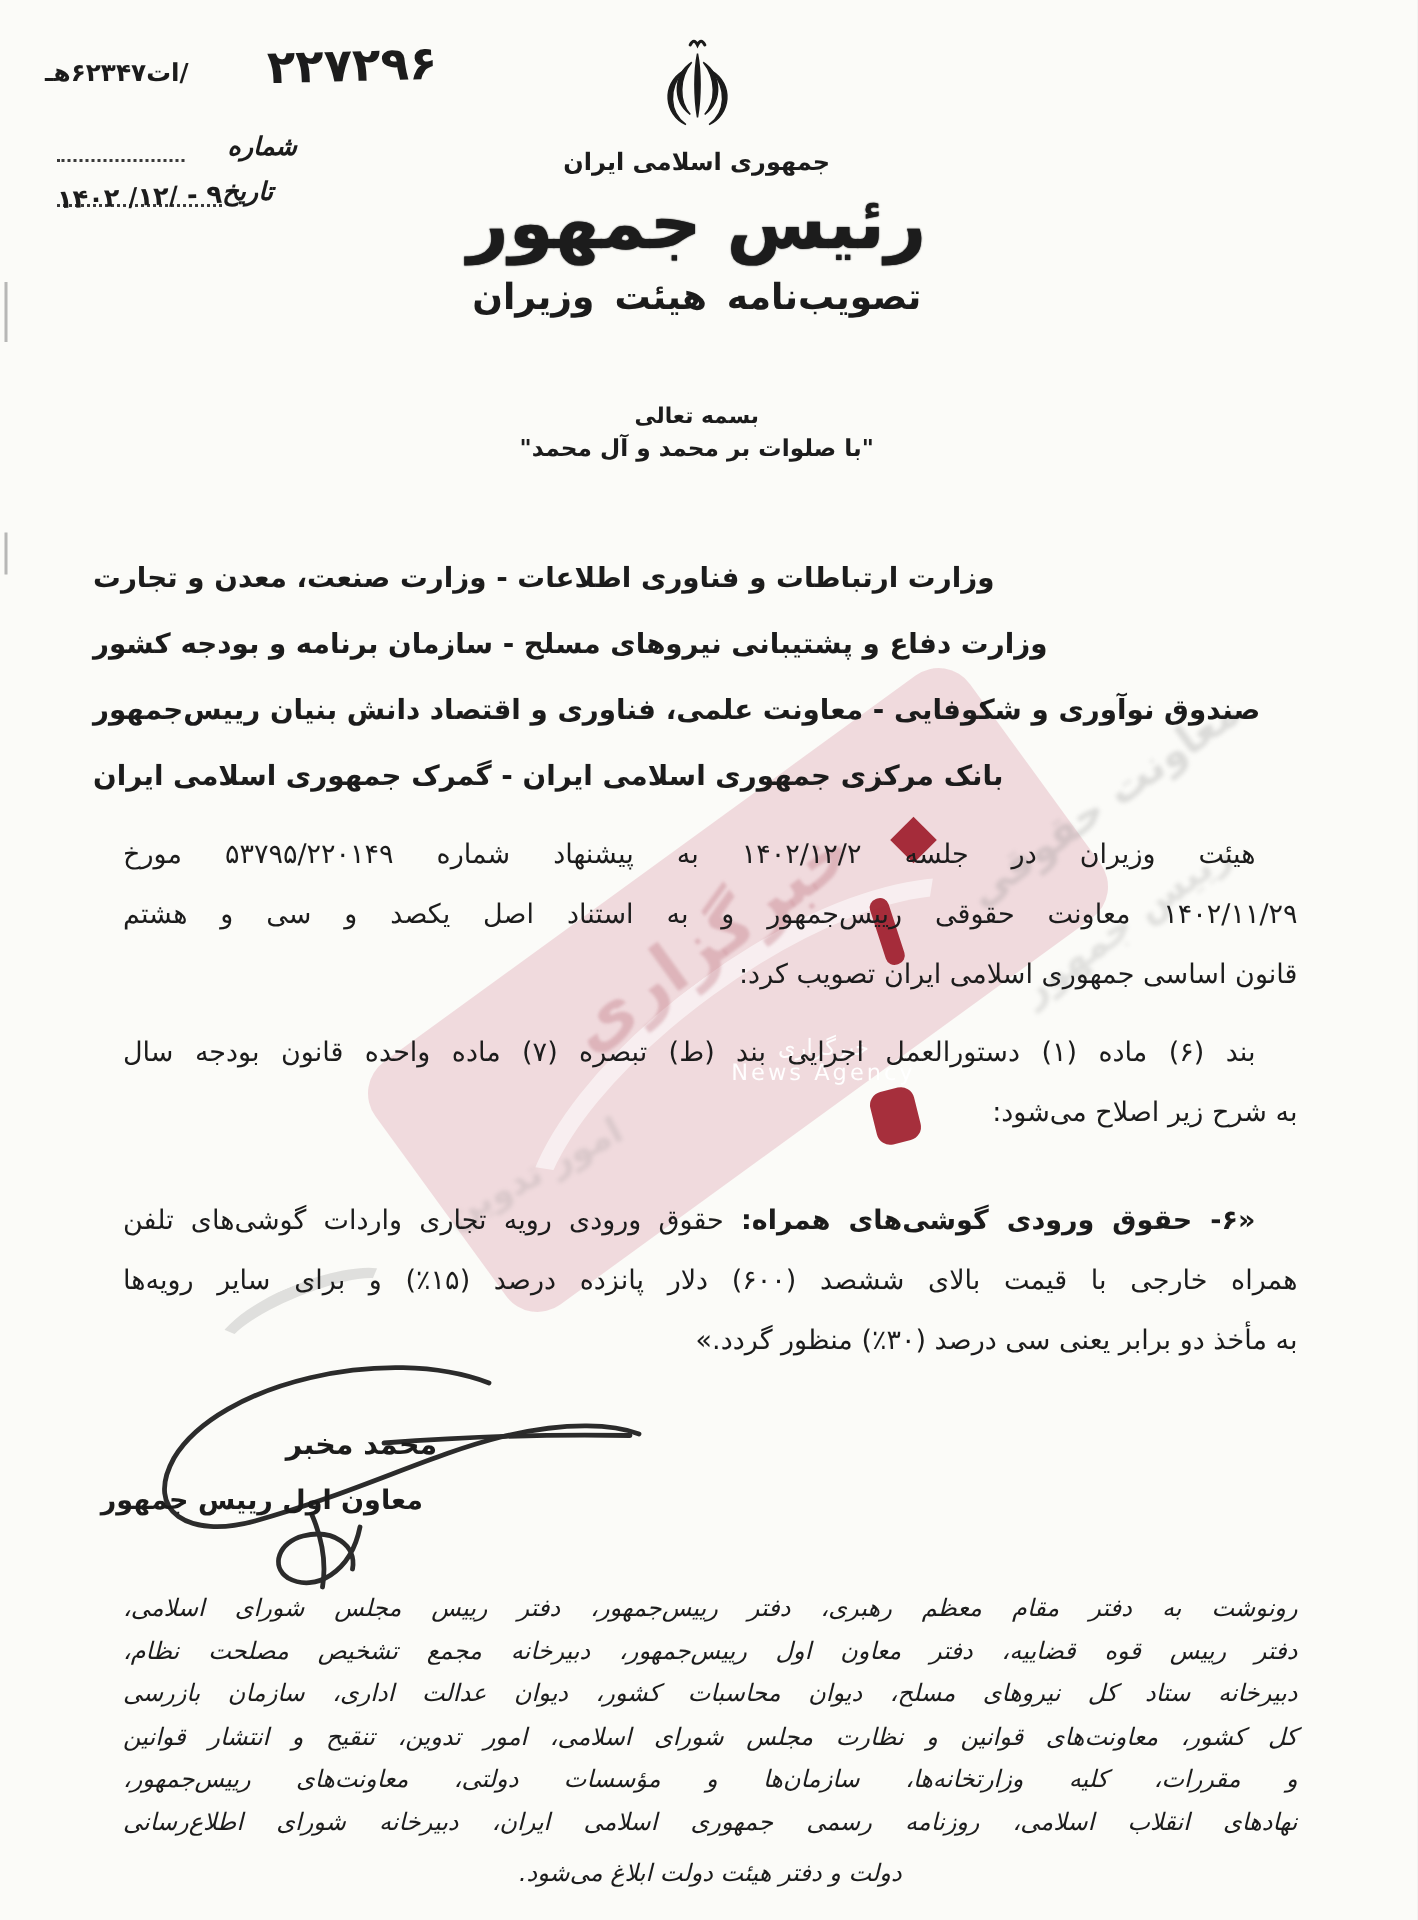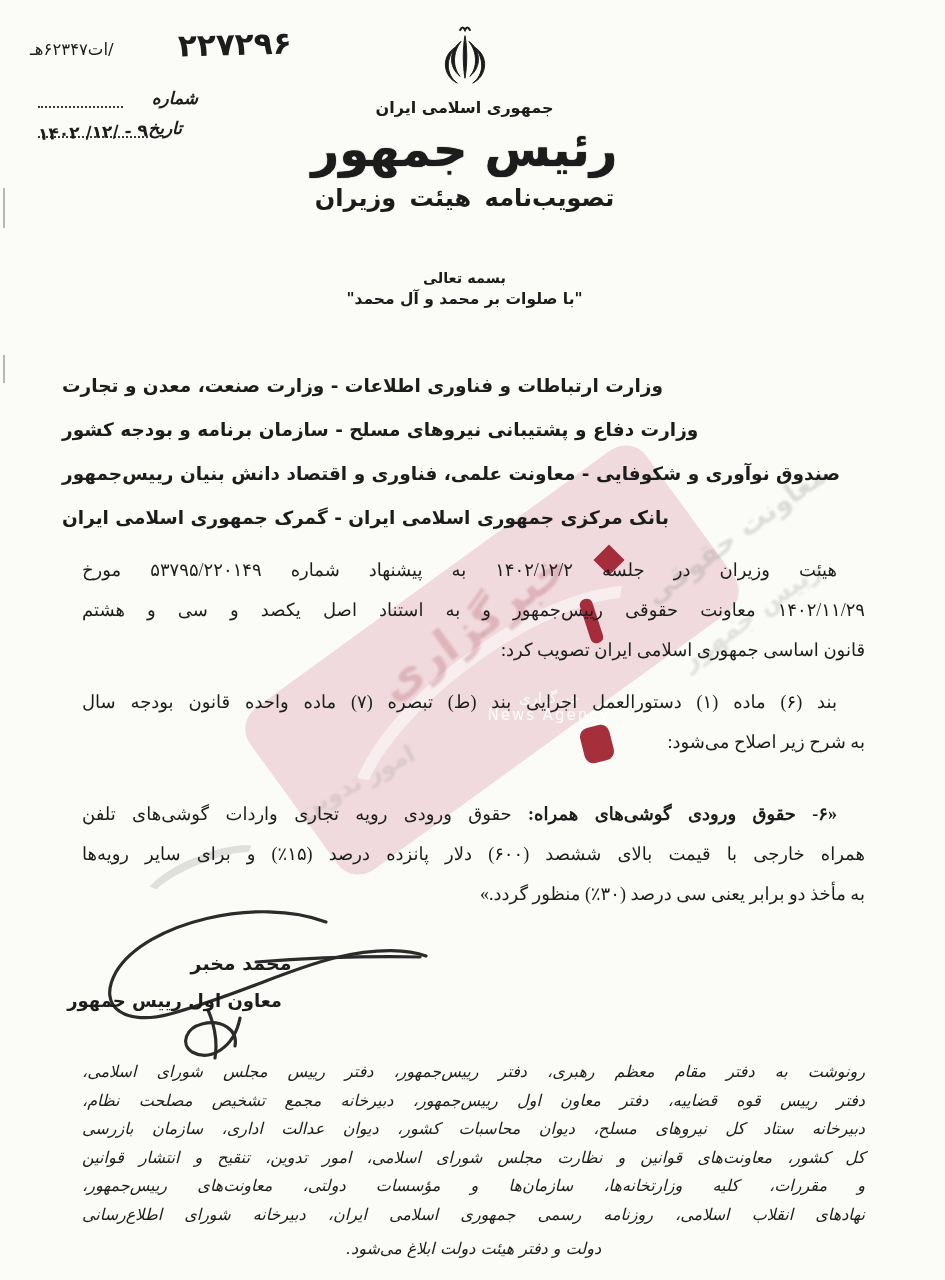--- a/index.html
+++ b/index.html
@@ -50,21 +50,21 @@
     border-radius:50%; transform:rotate(-22deg);
   }
   .scan-dash { position:absolute; width:2px; background:#8a8a8a; opacity:0.6; }
 
   
   .ref-top {
     position:absolute; left:30px; top:26px; width:262px;
     display:flex; flex-direction:row; justify-content:space-between;
     align-items:baseline; direction:ltr;
   }
-  .ref-code { font-size:16.5px; font-weight:normal; direction:rtl; }
+  .ref-code { font-size:16.5px; font-weight:bold; direction:rtl; }
   .ref-num  { font-size:31px; font-weight:bold; letter-spacing:3px; transform:rotate(-1.5deg); }
   .ref-row { position:absolute; display:flex; align-items:flex-end; direction:rtl; }
   .ref-row .lbl { font-size:17px; font-weight:bold; font-style:italic; padding-right:4px; }
   .ref-row .dots { flex:1; border-bottom:2px dotted #3a3a3a; height:16px; margin-left:2px;
                    display:flex; justify-content:center; }
   .row-no   { left:36px; top:88px;  width:166px;gap:29px; }
   .row-date { left:40px; top:118px; width:146px; }
   .date-val { font-size:17px; font-weight:bold; transform:rotate(-2deg); white-space:nowrap; }
 
   .head-center { position:absolute; left:0; right:0; top:24px; text-align:center; transform:translateX(-8px); }
@@ -75,21 +75,21 @@
   .basmala-block { position:absolute; left:0; right:0; top:270px; text-align:center; transform:translateX(-8px); }
   .basmala { font-size:14.5px; font-weight:bold; }
   .salutation { font-size:15.5px; font-weight:600; margin-top:4px; }
 
   
   .recipients { position:absolute; left:62px; top:364px; width:820px; text-align:left; }
   .recipients div { font-size:18.5px; font-weight:bold; line-height:44px; white-space:nowrap; }
 
   
   .para { position:absolute; left:82px; width:783px; font-size:18px; }
-  .para .ln { line-height:40px; text-align:justify; text-align-last:justify;font-family:Liberation Serif, serif; }
+  .para .ln { line-height:40px; text-align:justify; text-align-last:justify; }
   .para .ln-first { padding-right:28px; }
   .para .ln-last { text-align:right; text-align-last:right; }
   .p1 { top:550px; } .p2 { top:682px; } .pq { top:794px; }
   .q-lead { font-weight:bold; }
 
   
   .sig { position:absolute; left:88px; top:900px; width:400px; height:168px; }
   .sig svg { position:absolute; left:0; top:0; }
   .sig-name  { position:absolute; left:85px; top:52px; width:136px; text-align:center;
                font-size:19px; font-weight:bold; white-space:nowrap; }

